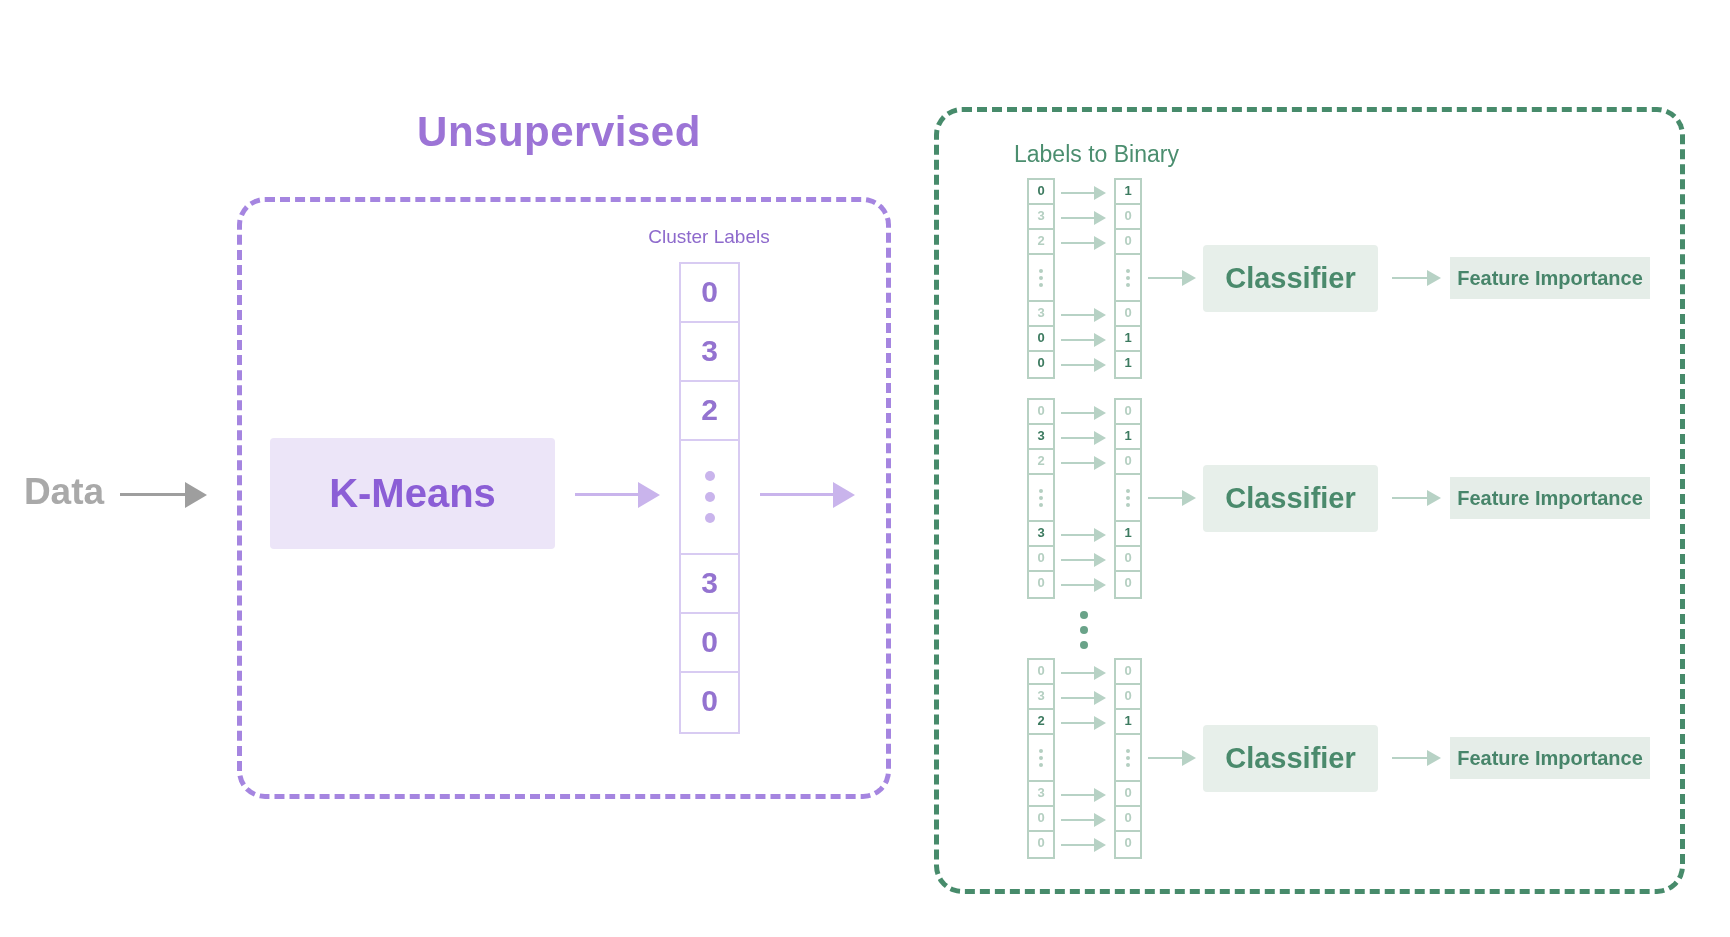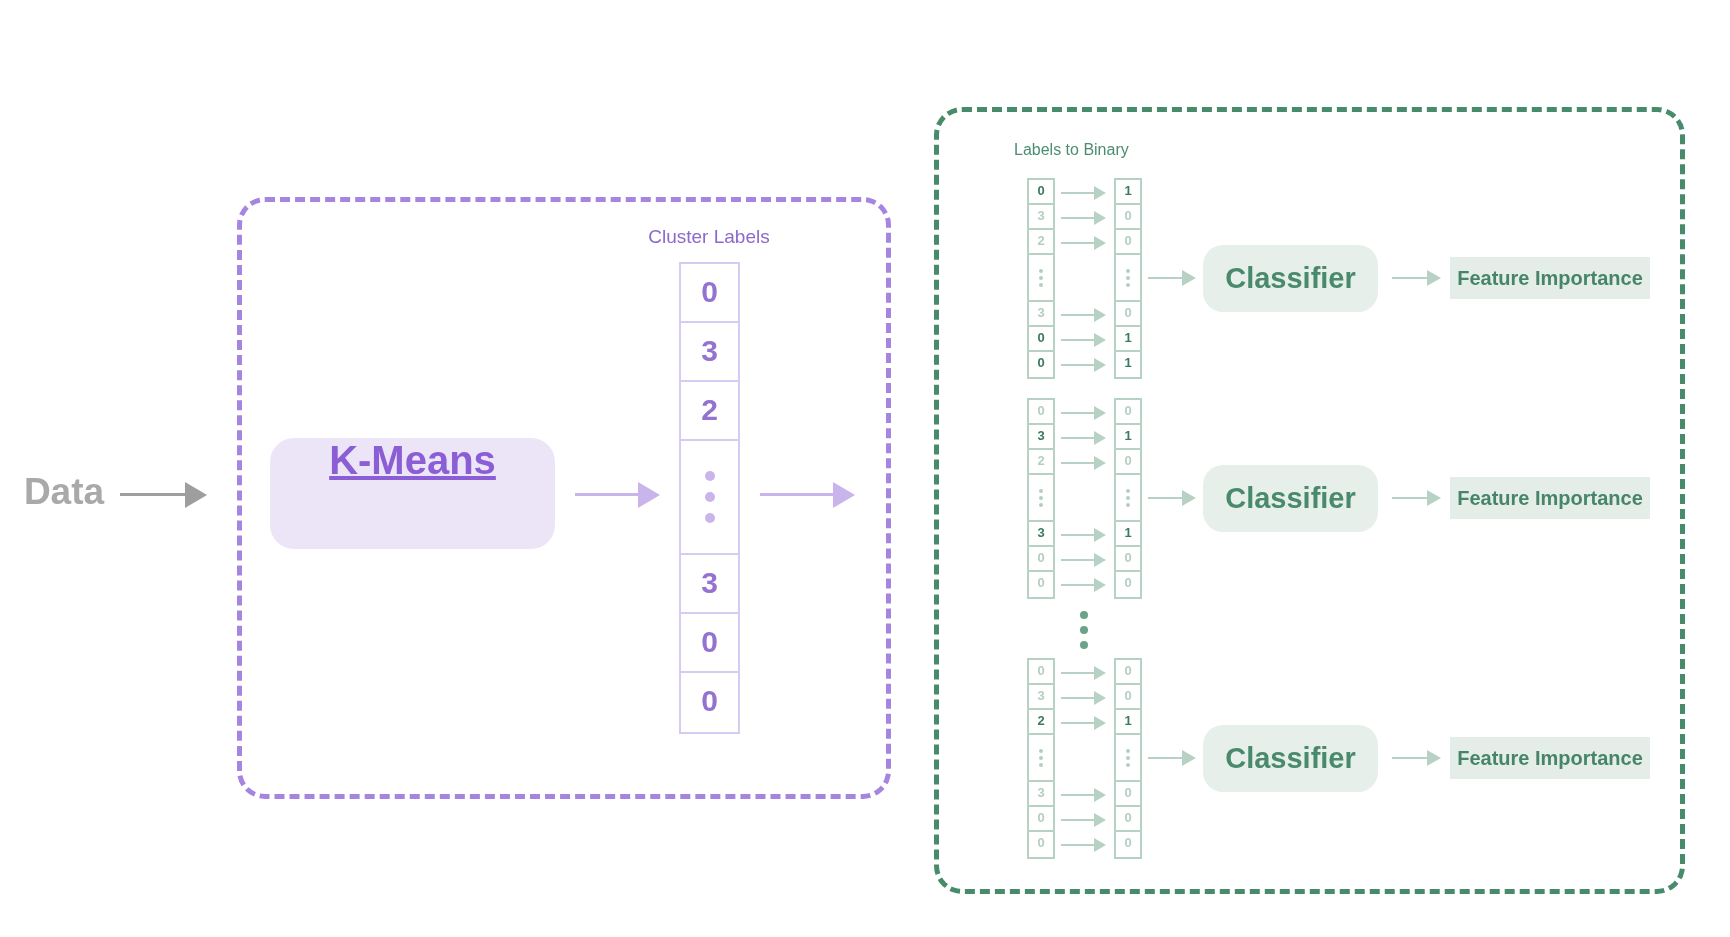--- a/index.html
+++ b/index.html
@@ -6,44 +6,44 @@
   #canvas{
     position:relative;width:1730px;height:937px;background:#ffffff;overflow:hidden;
     font-family:"Liberation Sans","DejaVu Sans",sans-serif;
   }
   
   .abs{position:absolute;}
   .section-title{font-weight:bold;text-align:center;letter-spacing:0.5px;}
   
   .unsup-title{color:var(--purple-title);font-size:42px;}
   .unsup-box{border:5px dashed var(--purple-border);border-radius:28px;}
-  .kmeans-box{background:var(--purple-box-bg);border-radius:24px;
+  .kmeans-box{background:var(--purple-box-bg);border-radius:4px;
     color:var(--purple-box-text);font-size:40px;font-weight:bold;
-    display:flex;justify-content:center;text-decoration:underline;}
+    display:flex;align-items:center;justify-content:center;}
   .pcol-title{color:var(--purple-label);font-size:19px;text-align:center;}
   .pcol{border:2px solid var(--purple-cell-border);background:#fff;width:61px;box-sizing:border-box;}
   .pcol .cell{box-sizing:border-box;height:59px;border-bottom:2px solid var(--purple-cell-border);
     color:var(--purple-cell-text);font-size:30px;font-weight:bold;text-align:center;line-height:56px;}
   .pcol .cell:last-child{border-bottom:none;}
   .pcol .dots-cell{height:114px;display:flex;flex-direction:column;align-items:center;justify-content:center;gap:11px;}
   .pcol .dot{width:10px;height:10px;border-radius:50%;background:var(--purple-arrow);display:block;}
   
   .sup-title{color:var(--green-title);font-size:42px;}
   .sup-box{border:5px dashed var(--green-border);border-radius:28px;}
-  .sup-subtitle{color:var(--green-label);font-size:16px;}
+  .sup-subtitle{color:var(--green-label);font-size:23px;}
   .gcol{position:absolute;border:2px solid var(--green-cell-border);background:#fff;width:28px;box-sizing:border-box;}
   .gcol .cell{box-sizing:border-box;height:25px;border-bottom:2px solid var(--green-cell-border);
     font-size:13px;font-weight:bold;text-align:center;line-height:22px;}
   .gcol .cell:last-child{border-bottom:none;}
   .gcol .cell.hl{color:var(--green-cell-text-bold);}
   .gcol .cell.dim{color:var(--green-cell-text-light);}
   .gcol .dots-cell{height:47px;display:flex;flex-direction:column;align-items:center;justify-content:center;gap:3px;}
   .gcol .dot{width:4px;height:4px;border-radius:50%;background:var(--green-cell-text-light);display:block;}
   .sup-group{position:absolute;left:1027px;width:115px;}
-  .classifier-box{background:var(--green-box-bg);border-radius:20px;color:var(--green-box-text);
+  .classifier-box{background:var(--green-box-bg);border-radius:4px;color:var(--green-box-text);
     font-size:29px;font-weight:bold;display:flex;align-items:center;justify-content:center;}
   .fi-box{background:var(--fi-box-bg);color:var(--fi-box-text);font-size:20px;font-weight:bold;
     display:flex;align-items:center;justify-content:center;}
   .sep-dots{display:flex;flex-direction:column;gap:7px;}
   .sep-dots .dot{width:8px;height:8px;border-radius:50%;background:var(--green-sep-dots);display:block;}
   
   .harrow{position:absolute;}
   .harrow::after{content:"";position:absolute;left:100%;top:50%;transform:translateY(-50%);
     border-top:7px solid transparent;border-bottom:7px solid transparent;}
   .cell-arrow{left:34px;width:33px;height:2px;background:var(--green-arrow);}
@@ -59,20 +59,21 @@
   .data-label{color:var(--gray-text);font-size:37px;font-weight:bold;text-align:center;}
 </style>
 </head>
 <body>
 
 <div id="canvas">
 
   <div class="abs data-label" style="left:8px;top:471px;width:112px;">Data</div>
   <div class="harrow big-arrow gray-arrow abs" style="left:120px;top:493px;width:65px;"></div>
 
+  <div class="abs section-title unsup-title" style="left:237px;top:108px;width:644px;">Unsupervised</div>
 
   <div class="abs unsup-box" style="left:237px;top:197px;width:644px;height:592px;"></div>
 
   <div class="abs kmeans-box" style="left:270px;top:438px;width:285px;height:111px;">
     <span>K-Means</span>
   </div>
 
   <div class="harrow big-arrow purple-arrow abs" style="left:575px;top:493px;width:63px;"></div>
 
   <div class="abs pcol-title" style="left:609px;top:226px;width:200px;">Cluster Labels</div>

